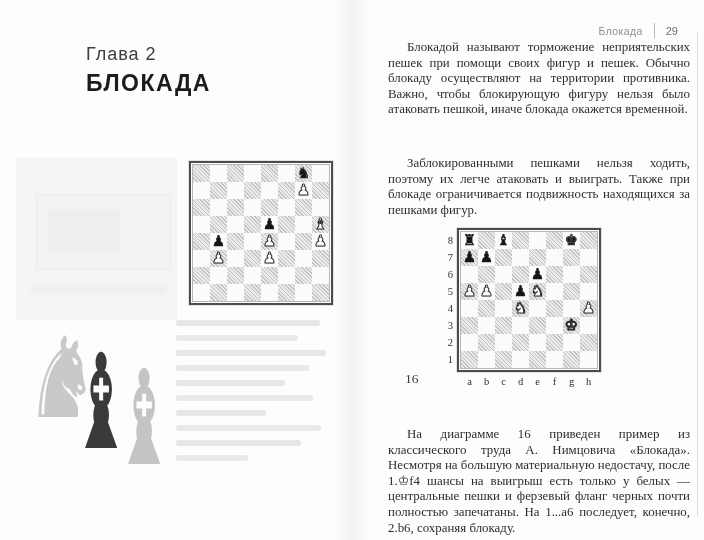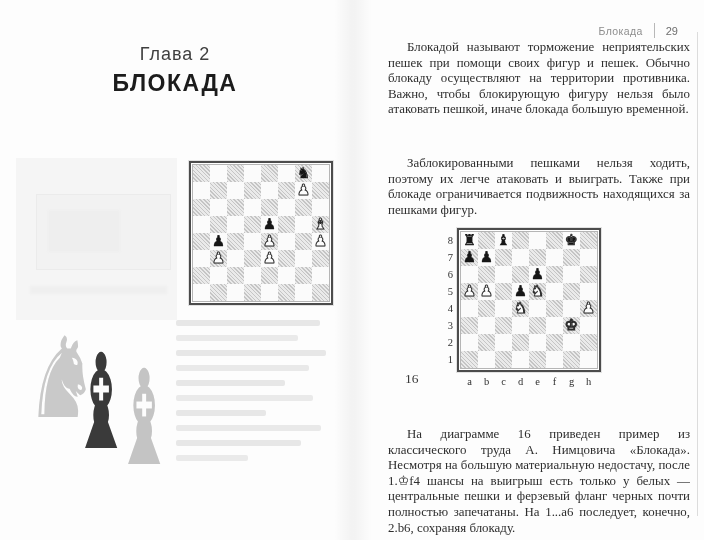--- a/index.html
+++ b/index.html
@@ -4,21 +4,21 @@
 <style>
   html,body{margin:0;padding:0;background:#ffffff;}
   .spread{position:relative;width:704px;height:540px;background:#fdfdfd;overflow:hidden;
           font-family:"Liberation Serif",serif;}
   
   .gutter{position:absolute;left:334px;top:0;width:38px;height:100%;
           background:linear-gradient(to right,rgba(0,0,0,0) 0%,rgba(0,0,0,0.04) 45%,rgba(0,0,0,0.04) 55%,rgba(0,0,0,0) 100%);}
   .page-edge{position:absolute;right:6px;top:32px;bottom:24px;width:1px;background:#dcdcdc;}
 
   
-  .chapter{position:absolute;left:86px;top:44px;width:178px;text-align:center;
+  .chapter{position:absolute;left:86px;top:44px;width:178px;text-align:left;
            font-family:"Liberation Sans",sans-serif;}
   .chapter-label{font-size:18px;font-weight:400;color:#3f3f3f;letter-spacing:1px;}
   .chapter-title{margin-top:5px;font-size:23px;font-weight:700;color:#1c1c1c;letter-spacing:1.5px;}
 
   .ghost-block{position:absolute;left:16px;top:158px;width:161px;height:162px;background:#f5f5f5;}
   .ghost-inner1{position:absolute;left:20px;top:36px;right:6px;height:74px;border:1px solid #ebebeb;background:#f2f2f2;}
   .ghost-inner2{position:absolute;left:32px;top:52px;width:72px;height:42px;background:#eeeeee;filter:blur(1px);}
   .ghost-inner3{position:absolute;left:14px;top:128px;right:10px;height:8px;background:#efefef;filter:blur(1px);}
 
   .ghost-text{position:absolute;left:176px;top:318px;width:156px;height:164px;
@@ -192,21 +192,21 @@
     <div class="gline"></div>
   </div>
 
   <div class="right-page">
     <div class="running-head">
       <span class="rh-title">Блокада</span>
       <span class="rh-div"></span>
       <span class="rh-num">29</span>
     </div>
 
-    <p class="par" id="p1">Блокадой называют торможение неприятельских пешек при помощи своих фигур и пешек. Обычно блокаду осуществляют на территории противника. Важно, чтобы блокирующую фигуру нельзя было атаковать пешкой, иначе блокада большую временной.</p>
+    <p class="par" id="p1">Блокадой называют торможение неприятельских пешек при помощи своих фигур и пешек. Обычно блокаду осуществляют на территории противника. Важно, чтобы блокирующую фигуру нельзя было атаковать пешкой, иначе блокада окажется временной.</p>
     <p class="par" id="p2">Заблокированными пешками нельзя ходить, поэтому их легче атаковать и выиграть. Также при блокаде ограничивается подвижность находящихся за пешками фигур.</p>
 
     <div class="dgrow">
       <span class="dg-num">16</span>
       <div class="coords-wrap">
         <div class="ranks" id="rank-labels">
             <div class="rank-label">8</div>
             <div class="rank-label">7</div>
             <div class="rank-label">6</div>
             <div class="rank-label">5</div>

